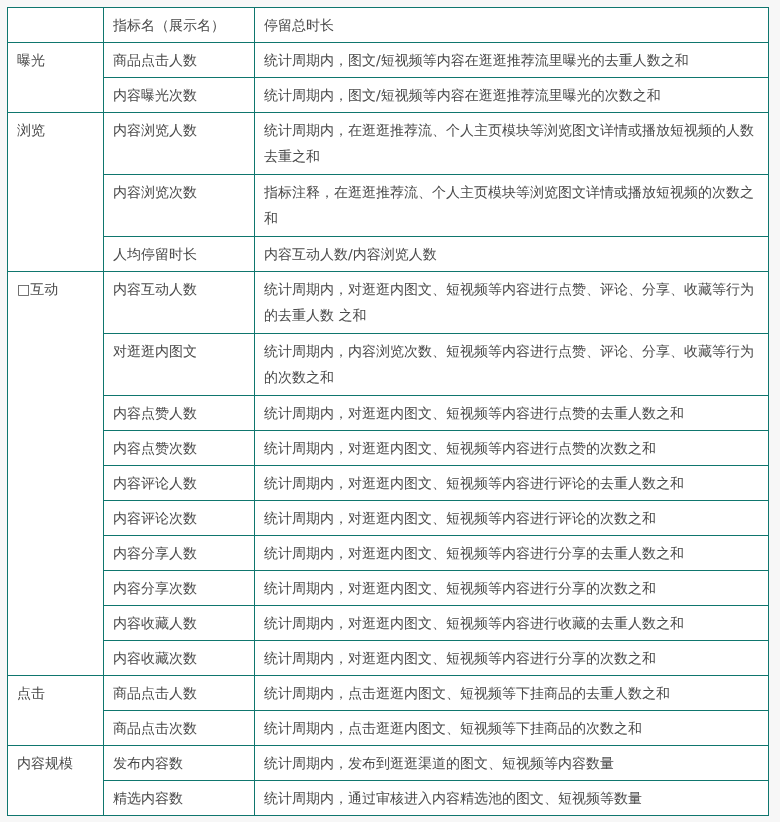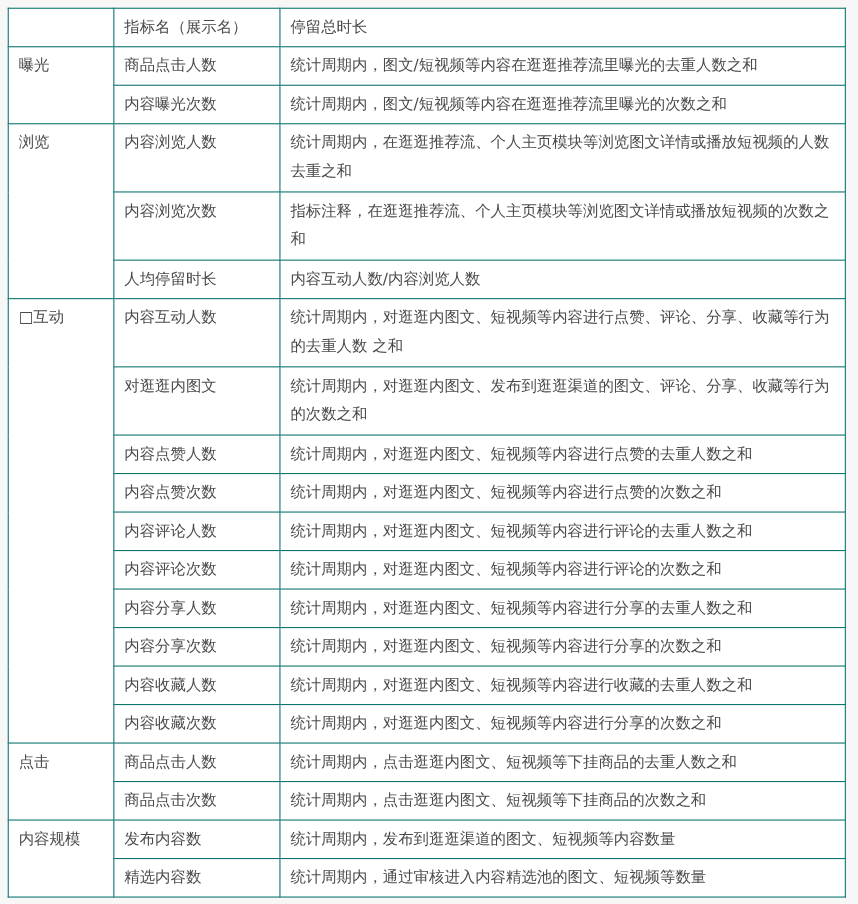--- a/index.html
+++ b/index.html
@@ -89,21 +89,21 @@
         <td>内容互动人数/内容浏览人数</td>
       </tr>
 
       <tr class="h61">
         <td class="cat" rowspan="10">□互动</td>
         <td>内容互动人数</td>
         <td>统计周期内，对逛逛内图文、短视频等内容进行点赞、评论、分享、收藏等行为的去重人数 之和</td>
       </tr>
       <tr class="h61">
         <td>对逛逛内图文</td>
-        <td>统计周期内，对逛逛内图文、发布到逛逛渠道的图文、评论、分享、收藏等行为的次数之和</td>
+        <td>统计周期内，内容浏览次数、短视频等内容进行点赞、评论、分享、收藏等行为的次数之和</td>
       </tr>
       <tr class="h34">
         <td>内容点赞人数</td>
         <td>统计周期内，对逛逛内图文、短视频等内容进行点赞的去重人数之和</td>
       </tr>
       <tr class="h34">
         <td>内容点赞次数</td>
         <td>统计周期内，对逛逛内图文、短视频等内容进行点赞的次数之和</td>
       </tr>
       <tr class="h34">

